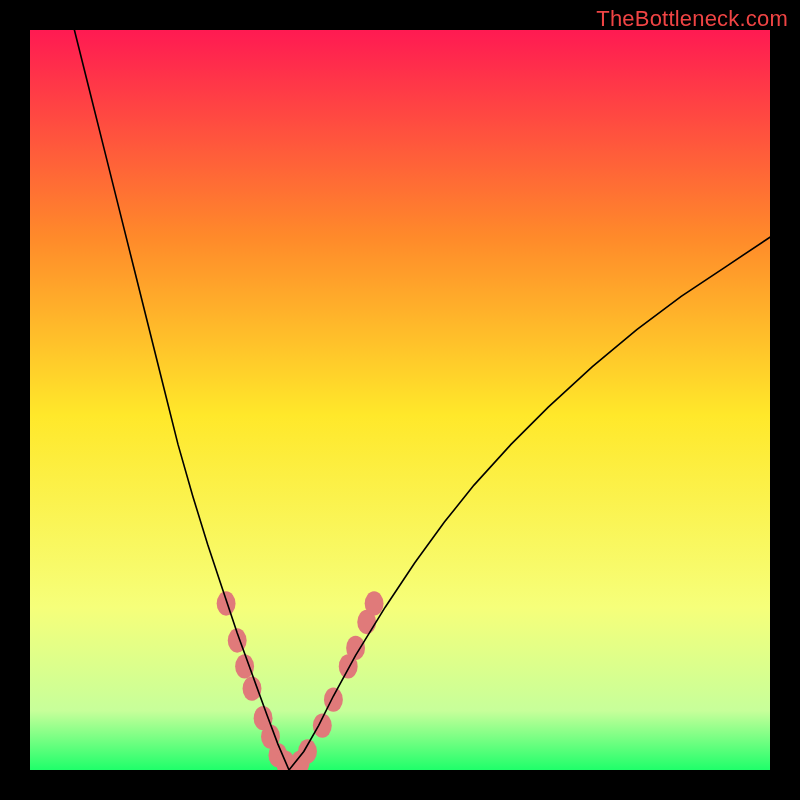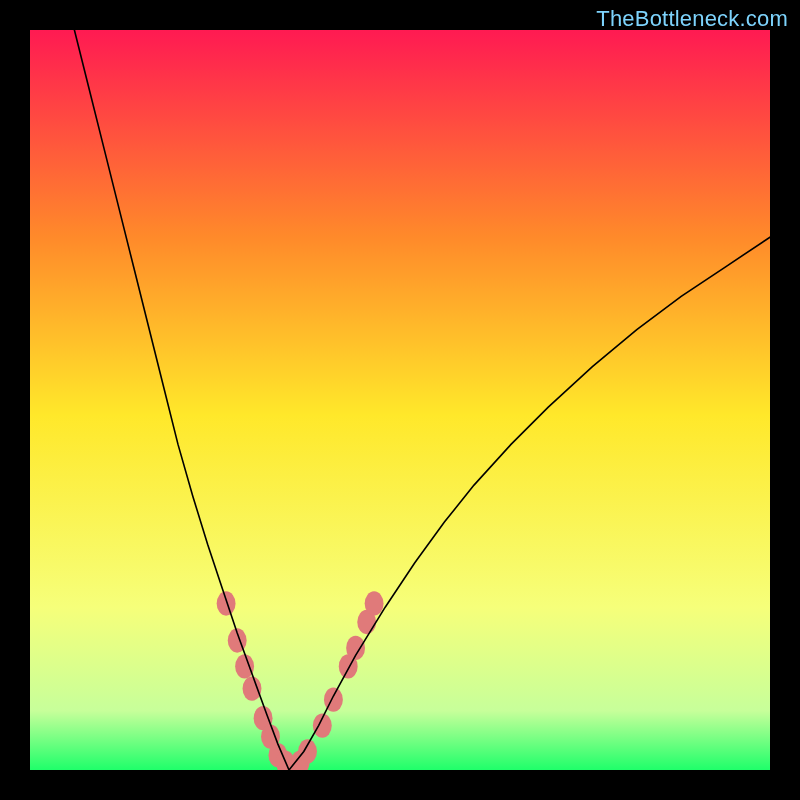--- a/index.html
+++ b/index.html
@@ -23,21 +23,21 @@
     position: absolute;
     left: 0;
     top: 0;
     width: 740px;
     height: 740px;
   }
   .watermark {
     position: absolute;
     top: 6px;
     right: 12px;
-    color: #7dd3fc;
+    color: #ef4444;
     font-size: 22px;
     font-weight: 500;
     text-align: center;
     letter-spacing: 0.2px;
   }
 </style>
 </head>
 <body>
 
 <div class="frame">

